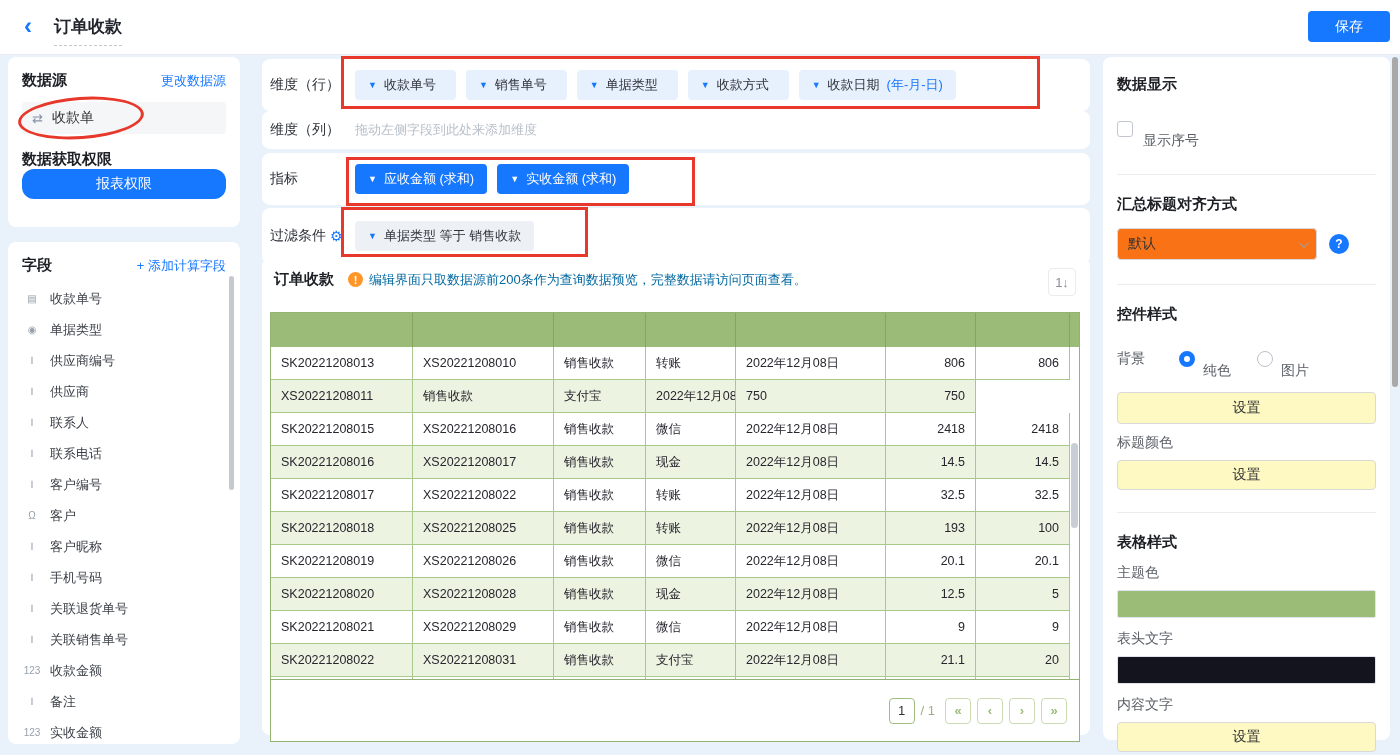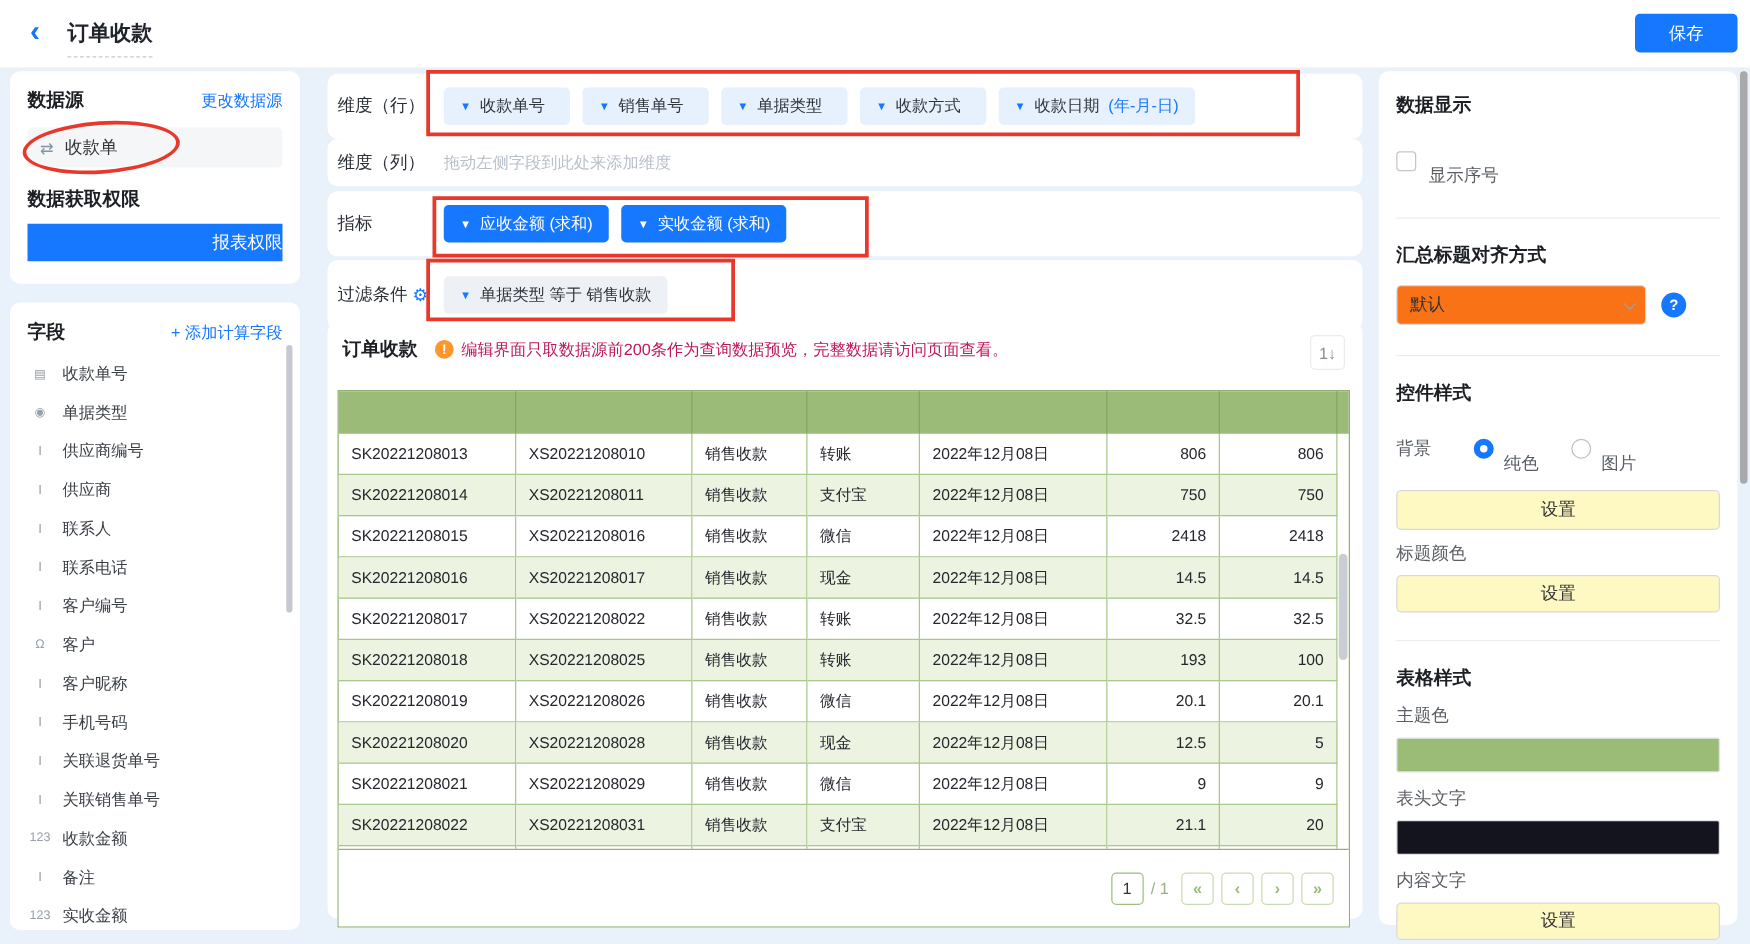--- a/index.html
+++ b/index.html
@@ -14,21 +14,21 @@
   .savebtn { position:absolute; right:10px; top:11px; width:82px; height:31px; background:#1677ff; color:#fff; border:none; border-radius:4px; font-size:14px; cursor:pointer; font-family:inherit; }
 
   
   .lcard1 { left:8px; top:57px; width:232px; height:170px; padding:14px; }
   .lcard2 { left:8px; top:242px; width:232px; height:502px; padding:14px; overflow:hidden; }
   .rowflex { display:flex; justify-content:space-between; align-items:center; }
   .sectitle { font-size:15px; font-weight:700; color:#1c1f24; }
   .bluelink { font-size:13px; color:#1677ff; cursor:pointer; }
   .srcitem { margin-top:12px; height:32px; background:#f4f6f8; border-radius:4px; display:flex; align-items:center; padding:0 10px; gap:9px; font-size:14px; color:#333; cursor:pointer; }
   .srcicon { color:#8792a8; font-size:13px; }
-  .permbtn { margin-top:10px; width:100%; height:30px; background:#1677ff; color:#fff; border:none; border-radius:0; font-size:14px; cursor:pointer; font-family:inherit;text-align:right; }
+  .permbtn { width:100%; height:30px; background:#1677ff; color:#fff; border:none; border-radius:12px; font-size:14px; cursor:pointer; font-family:inherit; }
   .fieldlist { margin-top:8px; }
   .fielditem { height:31px; display:flex; align-items:center; gap:8px; cursor:grab; }
   .ficon { width:20px; text-align:center; color:#97a0ab; font-size:10px; flex:none; }
   .flabel { font-size:13px; color:#3a3f46; }
   .lscroll { position:absolute; left:229px; top:276px; width:5px; height:214px; background:#c5cad1; border-radius:3px; z-index:6; }
 
   
   .mcard { left:262px; width:828px; display:flex; align-items:center; padding:0 8px; }
   .m-dimrow { top:59px; height:52px; }
   .m-dimcol { top:111px; height:38px; }
@@ -47,21 +47,21 @@
   .pill-gray .caret { color:#1677ff; }
   .pillsuffix { color:#1677ff; }
   .placeholder { font-size:13px; color:#b9c0ca; }
 
   
   .m-preview { left:262px; top:258px; width:828px; height:477px; padding:0; }
   .pv-head { position:absolute; left:12px; top:12px; display:flex; align-items:center; gap:14px; }
   .pv-title { font-size:15px; font-weight:700; color:#1c1f24; }
   .notice { display:flex; align-items:center; gap:6px; }
   .noticeicon { width:15px; height:15px; border-radius:50%; background:#ff9629; color:#fff; font-size:11px; font-weight:bold; display:flex; align-items:center; justify-content:center; flex:none; }
-  .noticetext { font-size:13px; color:#be185d; }
+  .noticetext { font-size:13px; color:#0369a1; }
   .sortbox { position:absolute; right:14px; top:10px; width:28px; height:28px; border:1px solid #ececf0; border-radius:4px; display:flex; align-items:center; justify-content:center; font-size:13px; color:#8c8c99; cursor:pointer; }
   .tablewrap { position:absolute; left:8px; top:54px; width:810px; height:430px; border:1px solid #94b371; background:#fff; }
   .tgrid { display:grid; grid-template-columns:142px 141px 92px 90px 150px 90px 94px; }
   .thead { background:#9bbb79; height:34px; }
   .thead .th { font-size:13px; color:#16161f; font-weight:500; display:flex; align-items:center; padding:0 10px; border-right:1px solid #87a463; }
   .thead .th:nth-child(6), .thead .th:nth-child(7) { justify-content:flex-end; }
   .trow { height:33px; }
   .trow .td { font-size:12.5px; color:#26262e; display:flex; align-items:center; padding:0 10px; border-right:1px solid #a9c88b; border-bottom:1px solid #a9c88b; overflow:hidden; white-space:nowrap; }
   .trow .td:nth-child(6), .trow .td:nth-child(7) { justify-content:flex-end; }
   .tbody .trow:nth-of-type(even) .td { background:#ecf3e1; }
@@ -282,21 +282,20 @@
       <div class="tgrid trow">
           <div class="td">SK20221208013</div>
           <div class="td">XS20221208010</div>
           <div class="td">销售收款</div>
           <div class="td">转账</div>
           <div class="td">2022年12月08日</div>
           <div class="td">806</div>
           <div class="td">806</div>
         </div>
         <div class="tgrid trow">
-          <div class="td">SK20221208014</div>
           <div class="td">XS20221208011</div>
           <div class="td">销售收款</div>
           <div class="td">支付宝</div>
           <div class="td">2022年12月08日</div>
           <div class="td">750</div>
           <div class="td">750</div>
         </div>
         <div class="tgrid trow">
           <div class="td">SK20221208015</div>
           <div class="td">XS20221208016</div>

